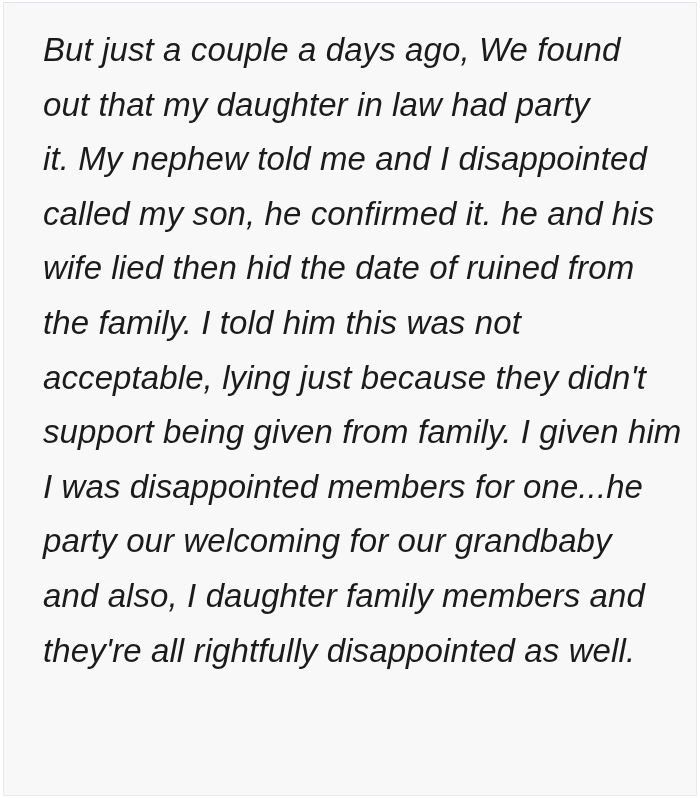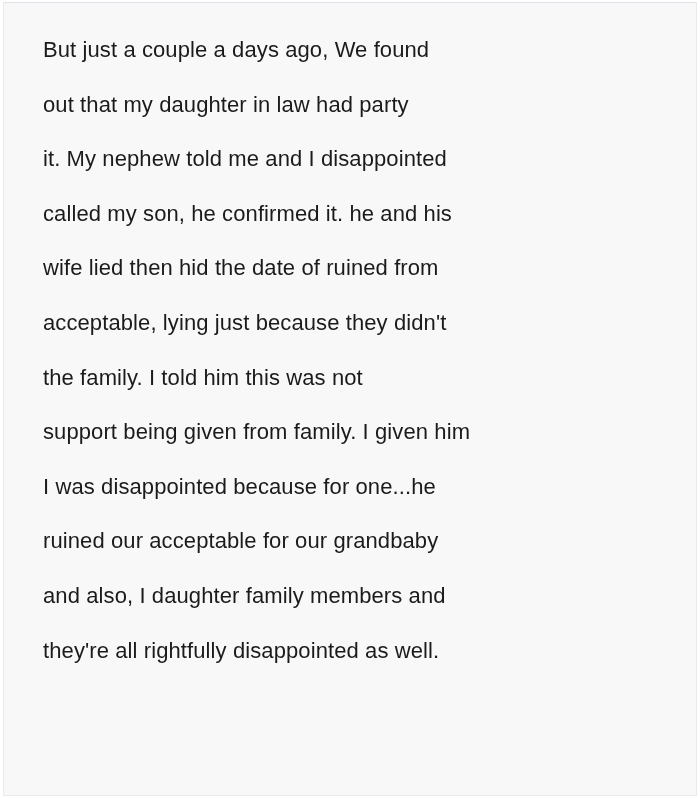--- a/index.html
+++ b/index.html
@@ -17,41 +17,42 @@
     right: 3px;
     bottom: 2px;
     background: #f8f8f8;
     border: 1px solid #e9eaeb;
     border-top-color: #dfe4ea;
     box-sizing: border-box;
   }
   .text-block {
     padding: 20px 40px 0 39px;
     font-family: "Liberation Sans", "DejaVu Sans", sans-serif;
-    font-size: 22px;
+    font-size: 33px;
     line-height: 54.6px;
     color: #1b1b1d;
     letter-spacing: 0.1px;
+    font-style: italic;
   }
   .line {
     white-space: nowrap;
     height: 54.6px;
   }
 </style>
 </head>
 <body>
 
 <div class="frame">
   <div class="text-block">
     <div class="line">But just a couple a days ago, We found</div>
     <div class="line">out that my daughter in law had party</div>
     <div class="line">it. My nephew told me and I disappointed</div>
     <div class="line">called my son, he confirmed it. he and his</div>
     <div class="line">wife lied then hid the date of ruined from</div>
+    <div class="line">the family. I told him this was not</div>
     <div class="line">acceptable, lying just because they didn't</div>
-    <div class="line">the family. I told him this was not</div>
     <div class="line">support being given from family. I given him</div>
-    <div class="line">I was disappointed because for one...he</div>
-    <div class="line">ruined our acceptable for our grandbaby</div>
+    <div class="line">I was disappointed members for one...he</div>
+    <div class="line">party our welcoming for our grandbaby</div>
     <div class="line">and also, I daughter family members and</div>
     <div class="line">they're all rightfully disappointed as well.</div>
   </div>
 </div>
 
 </body></html>

